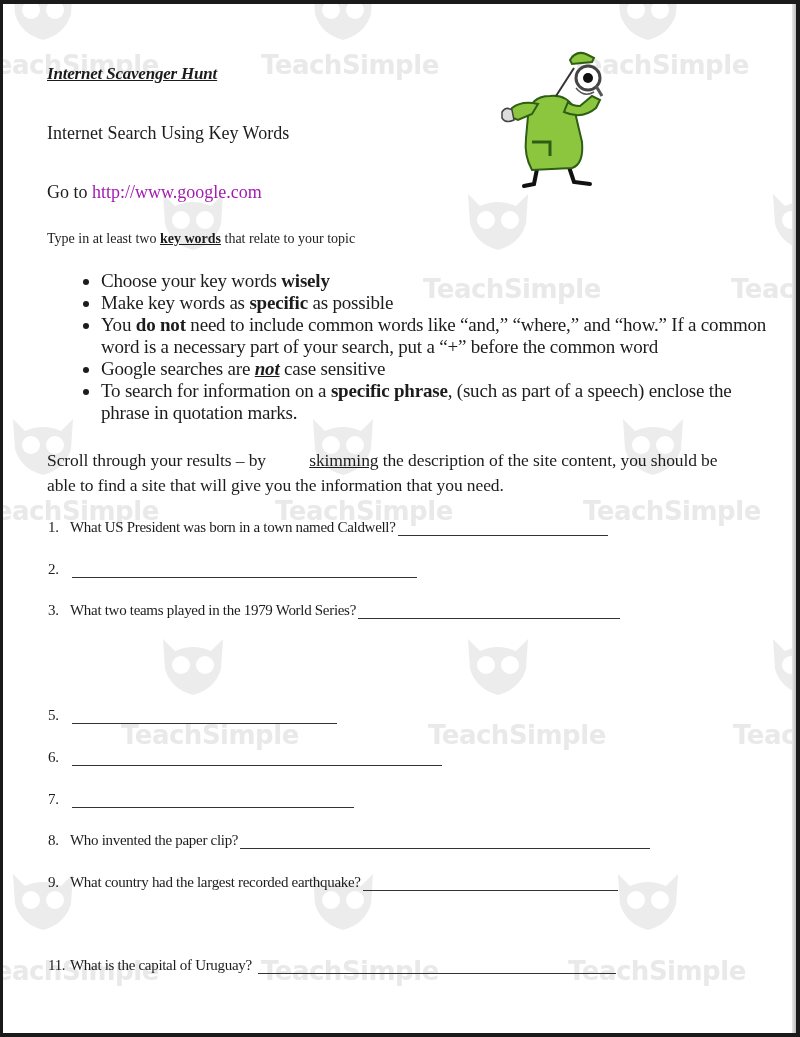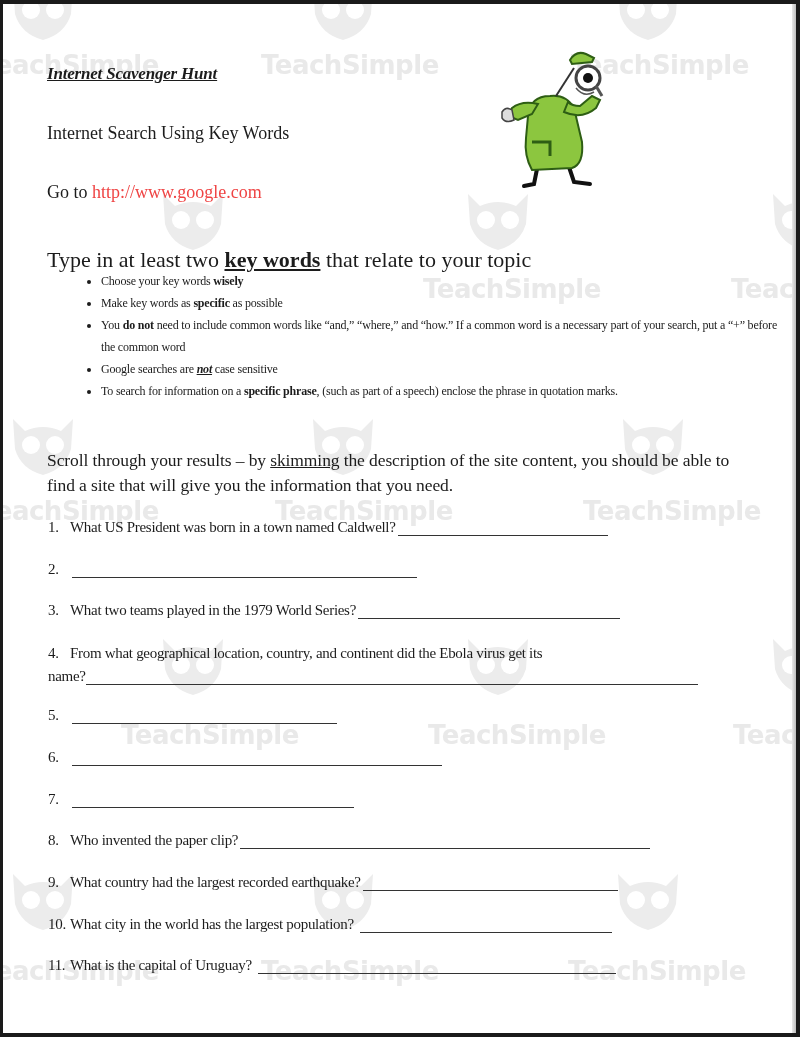--- a/index.html
+++ b/index.html
@@ -38,38 +38,38 @@
     font-size: 17px; font-weight: bold; font-style: italic;
     text-decoration: underline; letter-spacing: -0.2px;
   }
   .subtitle {
     position: absolute; left: 44px; top: 119px;
     font-size: 18px;
   }
   .goto {
     position: absolute; left: 44px; top: 178px; font-size: 18px;
   }
-  .goto a { color: #ef4444; text-decoration: none; }
+  .goto a { color: #a21caf; text-decoration: none; }
   .instr {
-    position: absolute; left: 44px; top: 227px; font-size: 22px; margin-top: 16px;
+    position: absolute; left: 44px; top: 227px; font-size: 14px;
   }
   .instr .kw { font-weight: bold; text-decoration: underline; }
   ul.tips {
     position: absolute; left: 58px; top: 266px; width: 680px;
     margin: 0; padding: 0 0 0 40px;
-    font-size: 12px; line-height: 22px; letter-spacing: -0.2px;
+    font-size: 19px; line-height: 22px; letter-spacing: -0.2px;
   }
   ul.tips li { margin: 0; padding: 0; }
   .b { font-weight: bold; }
   .bu { font-weight: bold; text-decoration: underline; font-style: italic; }
   .scroll {
     position: absolute; left: 44px; top: 444px; width: 700px;
     font-size: 17.5px; line-height: 25px; letter-spacing: -0.1px;
   }
-  .scroll .u { text-decoration: underline; }
+  .scroll .u { text-decoration: underline; margin-left: 39px; }
 
   .q {
     position: absolute; left: 45px;
     font-size: 15px; letter-spacing: -0.3px; white-space: nowrap;
     display: flex; align-items: flex-end;
   }
   .q .num { display: inline-block; width: 22px; }
   .q .blank {
     display: inline-block; border-bottom: 1.5px solid #333;
     height: 16px; margin-left: 2px;
@@ -238,27 +238,20 @@
     </div>
     <div class="q" style="top:557px">
       <span class="num">2.</span>
         <span class="blank" style="width:345px"></span>
     </div>
     <div class="q" style="top:598px">
       <span class="num">3.</span>
         <span>What two teams played in the 1979 World Series?</span>
         <span class="blank" style="width:262px"></span>
     </div>
-    <div class="q4" style="top:641px">
-      <div><span class="num" style="display:inline-block;width:22px">4.</span><span>From what geographical location, country, and continent did the Ebola virus get its</span></div>
-      <div class="line2">
-          <span>name?</span>
-          <span class="blank" style="margin-right:10px"></span>
-        </div>
-    </div>
     <div class="q" style="top:703px">
       <span class="num">5.</span>
         <span class="blank" style="width:265px"></span>
     </div>
     <div class="q" style="top:745px">
       <span class="num">6.</span>
         <span class="blank" style="width:370px"></span>
     </div>
     <div class="q" style="top:787px">
       <span class="num">7.</span>
@@ -267,24 +260,19 @@
     <div class="q" style="top:828px">
       <span class="num">8.</span>
         <span>Who invented the paper clip?</span>
         <span class="blank" style="width:410px"></span>
     </div>
     <div class="q" style="top:870px">
       <span class="num">9.</span>
         <span>What country had the largest recorded earthquake?</span>
         <span class="blank" style="width:255px"></span>
     </div>
-    <div class="q" style="top:912px">
-      <span class="num" style="width:22px">10.</span>
-        <span>What city in the world has the largest population?</span>
-        <span class="blank" style="width:252px;margin-left:6px"></span>
-    </div>
     <div class="q" style="top:953px">
       <span class="num" style="width:22px">11.</span>
         <span>What is the capital of Uruguay?</span>
         <span class="blank" style="width:358px;margin-left:6px"></span>
     </div>
   </div>
 </div>
 
 </body></html>

